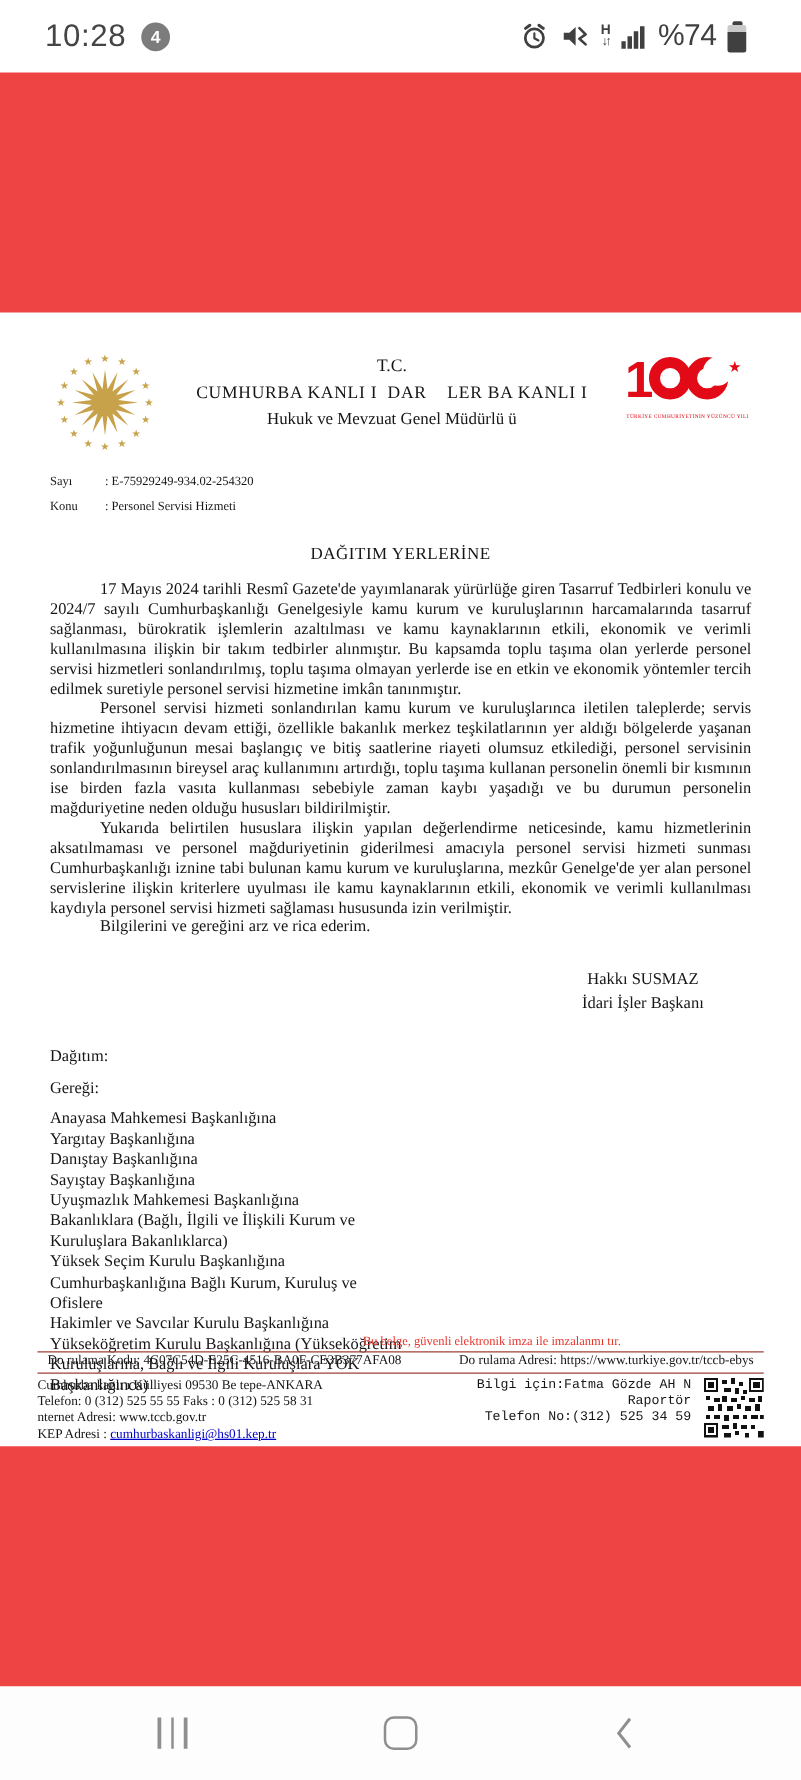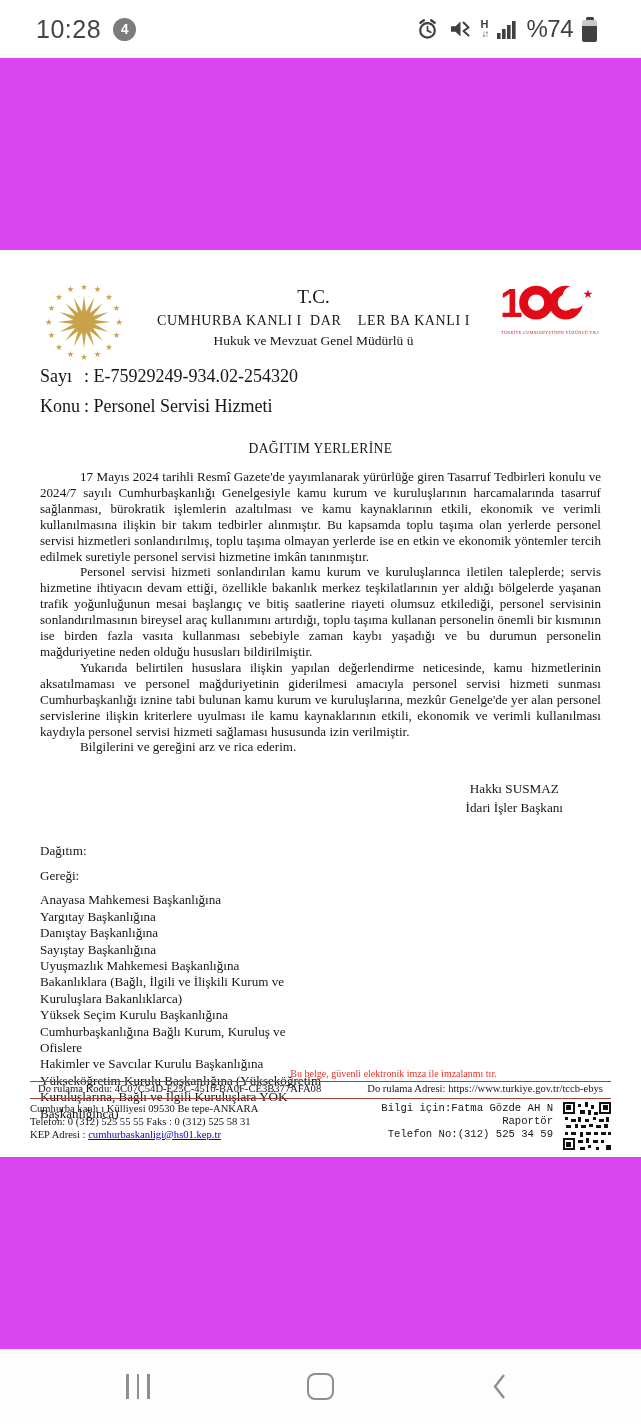--- a/index.html
+++ b/index.html
@@ -1,18 +1,18 @@
 <!DOCTYPE html>
 <html><head>
 <meta charset="utf-8">
 <style>
   html,body { margin:0; padding:0; }
   .screen {
     position:relative; width:641px; height:1424px;
-    background:#d946ef; overflow:hidden;
+    background:#ef4444; overflow:hidden;
     font-family:"Liberation Sans", sans-serif;
   }
   
   .status-bar {
     position:absolute; top:0; left:0; width:641px; height:58px;
     background:#ffffff; display:flex; align-items:center; justify-content:space-between;
   }
   .status-left { display:flex; align-items:center; margin-left:36px; }
   .status-time { font-size:25px; color:#454545; letter-spacing:0.5px; }
   .notif-badge {
@@ -30,24 +30,24 @@
   .battery-body { width:15px; height:22px; border-radius:2px;
     background:linear-gradient(#c9c9c9 0 26%, #404040 26%); }
   
   .page {
     position:absolute; top:250px; left:0; width:641px; height:907px;
     background:#ffffff; box-sizing:border-box; padding:28px 40px 0 40px;
     font-family:"Liberation Serif", serif; color:#161616;
   }
   .doc-header { display:flex; align-items:flex-start; }
   .hdr-center { flex:1; text-align:center; padding-top:8px; }
-  .hdr-tc { font-size:19px; }
+  .hdr-tc { font-size:14px; }
   .hdr-org { font-size:14px; margin-top:5px; white-space:pre-wrap; letter-spacing:0.6px; }
   .hdr-dept { font-size:13.5px; margin-top:4px; }
-  .meta { font-size:18px; }
+  .meta { margin-top:14px; font-size:10px; }
   .meta-row { margin-bottom:9px; }
   .meta-label { display:inline-block; width:44px; }
   .doc-heading { text-align:center; font-size:13.6px; letter-spacing:0.4px; margin-top:24px; }
   .body-text { margin-top:12px; }
   .body-p {
     margin:0; font-size:13.1px; line-height:15.9px;
     text-align:justify; text-indent:40px;
   }
   .body-p.closing { text-align:left; }
   .sign-wrap { display:flex; justify-content:flex-end; margin-top:24px; margin-right:38px; }
@@ -205,20 +205,21 @@
       <hr class="red-rule">
       <div class="verif-row">
         <span>Do rulama Kodu: 4C07C54D-E25C-4516-BA0F-CE3B377AFA08</span>
         <span>Do rulama Adresi: https://www.turkiye.gov.tr/tccb-ebys</span>
       </div>
       <hr class="red-rule">
       <div class="foot-cols">
         <div class="foot-left">
           <div>Cumhurba kanlı ı Külliyesi 09530 Be tepe-ANKARA</div>
           <div>Telefon: 0 (312) 525 55 55  Faks : 0 (312) 525 58 31</div>
+          <div> nternet Adresi: www.tccb.gov.tr</div>
           <div>
             <span>KEP Adresi : </span><a class="kep-link" href="#">cumhurbaskanligi@hs01.kep.tr</a>
           </div>
         </div>
         <div class="foot-right">
           <div>Bilgi için:Fatma Gözde  AH N</div>
           <div>Raportör</div>
           <div>Telefon No:(312) 525 34 59</div>
         </div>
         <svg class="qr" width="48" height="48" viewBox="0 0 29 29" shape-rendering="crispEdges">

